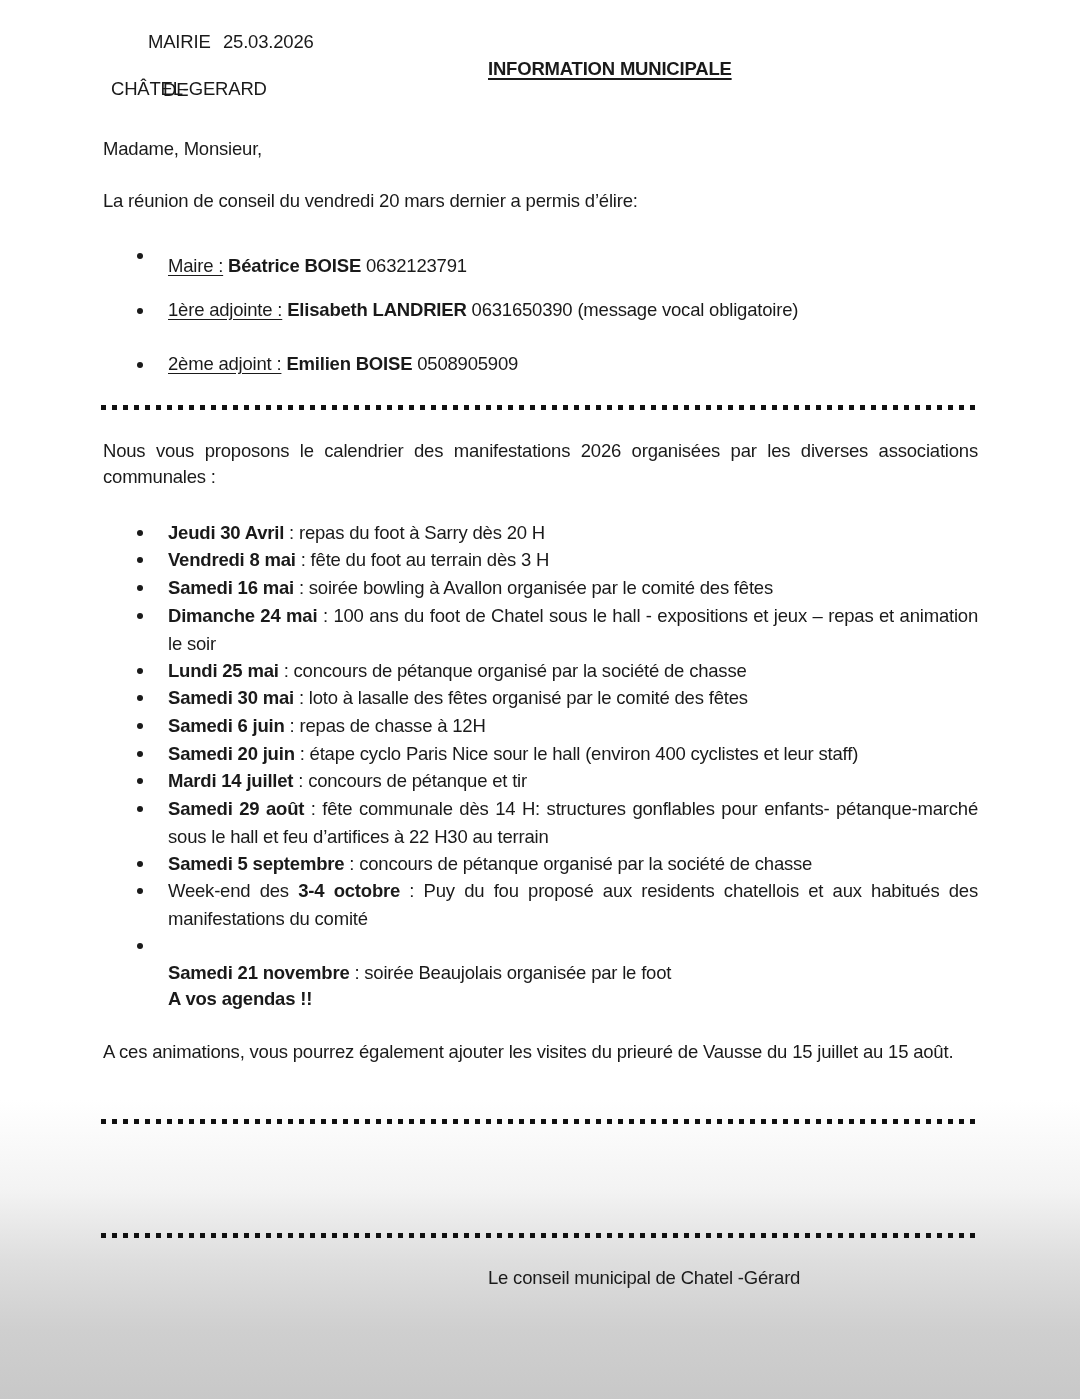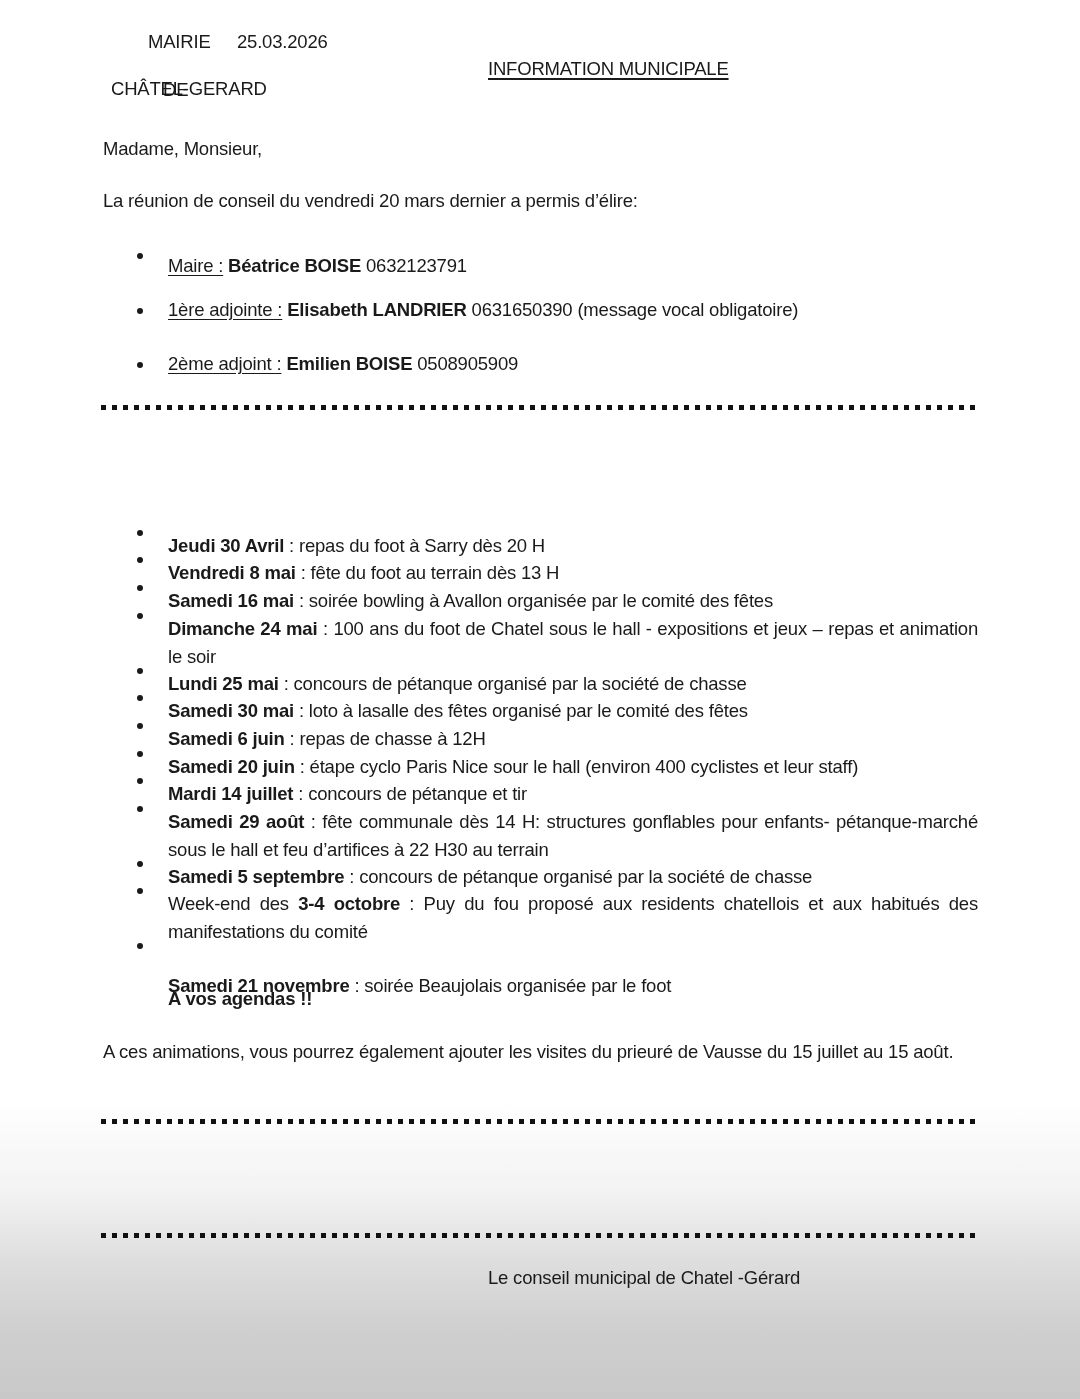--- a/index.html
+++ b/index.html
@@ -6,39 +6,39 @@
   body {
     width: 1080px; height: 1399px; overflow: hidden;
     background: linear-gradient(to bottom, #ffffff 0px, #ffffff 1100px, #f3f3f3 1190px, #dedede 1260px, #cfcfcf 1330px, #c8c8c8 1399px);
     font-family: "Liberation Sans", sans-serif;
     color: #1a1a1a;
     position: relative;
   }
   .doc { position: absolute; left: 0; top: 0; width: 1080px; height: 1110px; }
   .abs { position: absolute; white-space: nowrap; font-size: 18.5px; line-height: 26px; letter-spacing: -0.2px; }
   .hdr { font-size: 18.5px; }
-  .title { font-weight: normal; text-decoration: underline; text-decoration-thickness: 2px; text-underline-offset: 3px; }
+  .title { font-weight: bold; text-decoration: underline; text-decoration-thickness: 2px; text-underline-offset: 3px; }
   .u { text-decoration: underline; text-underline-offset: 3px; }
   b { font-weight: bold; }
   .bullet { position: absolute; width: 6px; height: 6px; border-radius: 50%; background: #1a1a1a; }
   .para { position: absolute; left: 103px; width: 875px; font-size: 18.5px; line-height: 26px; text-align: justify; letter-spacing: -0.2px; }
-  .item { position: absolute; left: 168px; width: 810px; font-size: 18.5px; line-height: 27.5px; text-align: justify; letter-spacing: -0.2px; margin-top: 13px; }
+  .item { position: absolute; left: 168px; width: 810px; font-size: 18.5px; line-height: 27.5px; text-align: justify; letter-spacing: -0.2px; }
   .dots {
     position: absolute; left: 101px; width: 877px; height: 5px;
     background-image: linear-gradient(to right, #111 0px, #111 5px, transparent 5px, transparent 11px);
     background-size: 11px 5px; background-repeat: repeat-x;
   }
 </style>
 </head>
 <body>
 
 <div class="doc">
 
   <span class="abs hdr" style="left:148px; top:29px;">MAIRIE</span>
-  <span class="abs hdr" style="left:237px; top:29px;">25.03.2026</span>
+  <span class="abs hdr" style="left:223px; top:29px;">25.03.2026</span>
   <span class="abs hdr" style="left:163px; top:56px;margin-top:21px;">DE</span>
   <span class="abs hdr" style="left:103px; top:76px;margin-left:8px;">CHÂTEL-GERARD</span>
   <span class="abs title" style="left:488px; top:56px;">INFORMATION MUNICIPALE</span>
 
   <span class="abs" style="left:103px; top:136px;">Madame, Monsieur,</span>
   <span class="abs" style="left:103px; top:188px;">La réunion de conseil du vendredi 20 mars dernier a permis d’élire:</span>
 
   <span class="bullet" style="left:137px; top:253px;"></span>
   <span class="abs" style="left:168px; top:242px;margin-top:11px;">
     <span class="u">Maire :</span>
@@ -56,26 +56,27 @@
 
   <span class="bullet" style="left:137px; top:362px;"></span>
   <span class="abs" style="left:168px; top:351px;">
     <span class="u">2ème adjoint :</span>
     <b>Emilien BOISE</b>
     <span>0508905909</span>
   </span>
 
   <div class="dots" style="top:405px;"></div>
 
+  <div class="para" style="top:438px;">Nous vous proposons le calendrier des manifestations 2026 organisées par les diverses associations communales :</div>
 
   <div id="events">
       <span class="bullet" style="left: 137px; top: 530px;"></span>
       <div class="item" style="top: 519px;"><b>Jeudi 30 Avril</b><span> : repas du foot à Sarry dès 20 H</span></div>
       <span class="bullet" style="left: 137px; top: 557px;"></span>
-      <div class="item" style="top: 546px;"><b>Vendredi 8 mai</b><span> : fête du foot au terrain dès 13 H</span></div>
+      <div class="item" style="top: 546px;"><b>Vendredi 8 mai</b><span> : fête du foot au terrain dès 3 H</span></div>
       <span class="bullet" style="left: 137px; top: 585px;"></span>
       <div class="item" style="top: 574px;"><b>Samedi 16 mai</b><span> : soirée bowling à Avallon organisée par le comité des fêtes</span></div>
       <span class="bullet" style="left: 137px; top: 613px;"></span>
       <div class="item" style="top: 602px;"><b>Dimanche 24 mai</b><span> : 100 ans du foot de Chatel sous le hall - expositions et jeux – repas et animation le soir</span></div>
       <span class="bullet" style="left: 137px; top: 668px;"></span>
       <div class="item" style="top: 657px;"><b>Lundi 25 mai</b><span> : concours de pétanque organisé par la société de chasse</span></div>
       <span class="bullet" style="left: 137px; top: 695px;"></span>
       <div class="item" style="top: 684px;"><b>Samedi 30 mai</b><span> : loto à lasalle des fêtes organisé par le comité des fêtes</span></div>
       <span class="bullet" style="left: 137px; top: 723px;"></span>
       <div class="item" style="top: 712px;"><b>Samedi 6 juin</b><span> : repas de chasse à 12H</span></div>

